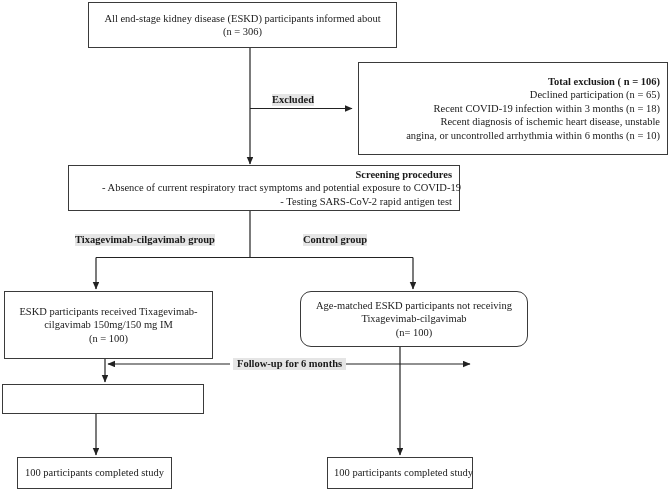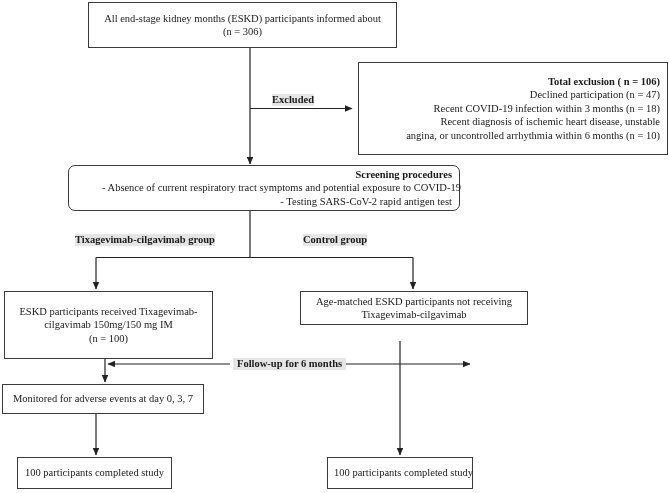--- a/index.html
+++ b/index.html
@@ -71,68 +71,68 @@
 
     <path d="M325,364 L470,364" stroke="#222222" stroke-width="1.2" fill="none" marker-end="url(#ah)"></path>
 
     <path d="M400,341 L400,455" stroke="#222222" stroke-width="1.2" fill="none" marker-end="url(#ah)"></path>
 
     <path d="M96,414 L96,455" stroke="#222222" stroke-width="1.2" fill="none" marker-end="url(#ah)"></path>
   </svg>
 
   <div class="box center" style="left:88px;top:2px;width:309px;height:46px;">
     <div class="pad-c">
-      <span class="ln">All end-stage kidney months (ESKD) participants informed about</span>
+      <span class="ln">All end-stage kidney disease (ESKD) participants informed about</span>
       <span class="ln">(n = 306)</span>
     </div>
   </div>
 
   <div class="lbl" style="left:272px;top:94px;">Excluded</div>
 
   <div class="box left" style="left:358px;top:62px;width:310px;height:93px;">
     <div class="pad-l">
       <span class="ln hd ind3">Total exclusion ( n = 106)</span>
-      <span class="ln ind2">Declined participation (n = 47)</span>
+      <span class="ln ind2">Declined participation (n = 65)</span>
       <span class="ln ind2">Recent COVID-19 infection within 3 months (n = 18)</span>
       <span class="ln ind2">Recent diagnosis of ischemic heart disease, unstable</span>
       <span class="ln ind2">angina, or uncontrolled arrhythmia within 6 months  (n = 10)</span>
     </div>
   </div>
 
-  <div class="box left" style="left:68px;top:165px;width:392px;height:46px;border-radius:7px;">
+  <div class="box left" style="left:68px;top:165px;width:392px;height:46px;">
     <div class="pad-l">
       <span class="ln hd">Screening procedures</span>
       <span class="ln ind1">- Absence of current respiratory tract symptoms and potential exposure to COVID-19</span>
       <span class="ln ind1">- Testing SARS-CoV-2   rapid antigen test</span>
     </div>
   </div>
 
   <div class="lbl" style="left:75px;top:234px;">Tixagevimab-cilgavimab group</div>
   <div class="lbl" style="left:303px;top:234px;">Control group</div>
 
   <div class="box center" style="left:4px;top:291px;width:209px;height:68px;">
     <div class="pad-c">
       <span class="ln">ESKD participants received Tixagevimab-</span>
       <span class="ln">cilgavimab 150mg/150 mg IM</span>
       <span class="ln">(n = 100)</span>
     </div>
   </div>
 
-  <div class="box center" style="left:300px;top:291px;width:228px;height:34px;">
+  <div class="box center" style="left:300px;top:291px;width:228px;height:56px;border-radius:11px;">
     <div class="pad-c">
       <span class="ln">Age-matched ESKD participants not receiving</span>
       <span class="ln">Tixagevimab-cilgavimab</span>
+      <span class="ln">(n= 100)</span>
     </div>
   </div>
 
   <div class="lbl" style="left:233px;top:358px;padding:0 4px;">Follow-up for 6 months</div>
 
   <div class="box center" style="left:2px;top:384px;width:202px;height:30px;">
     <div class="pad-c">
-      <span class="ln">Monitored for adverse events at day 0, 3, 7</span>
     </div>
   </div>
 
   <div class="box center" style="left:17px;top:457px;width:155px;height:32px;">
     <div class="pad-c">
       <span class="ln">100 participants completed study</span>
     </div>
   </div>
 
   <div class="box center" style="left:327px;top:457px;width:146px;height:32px;">

